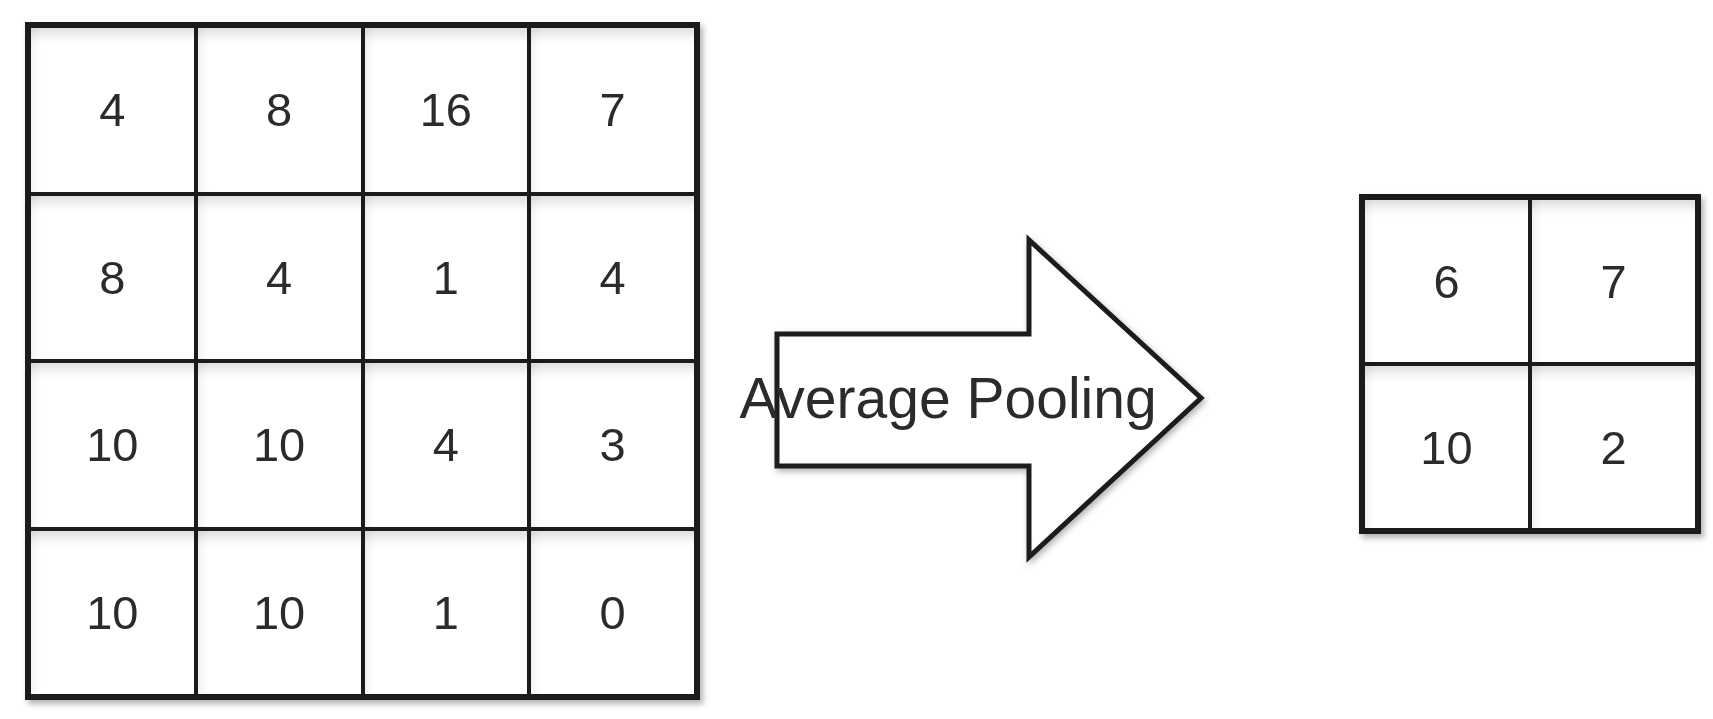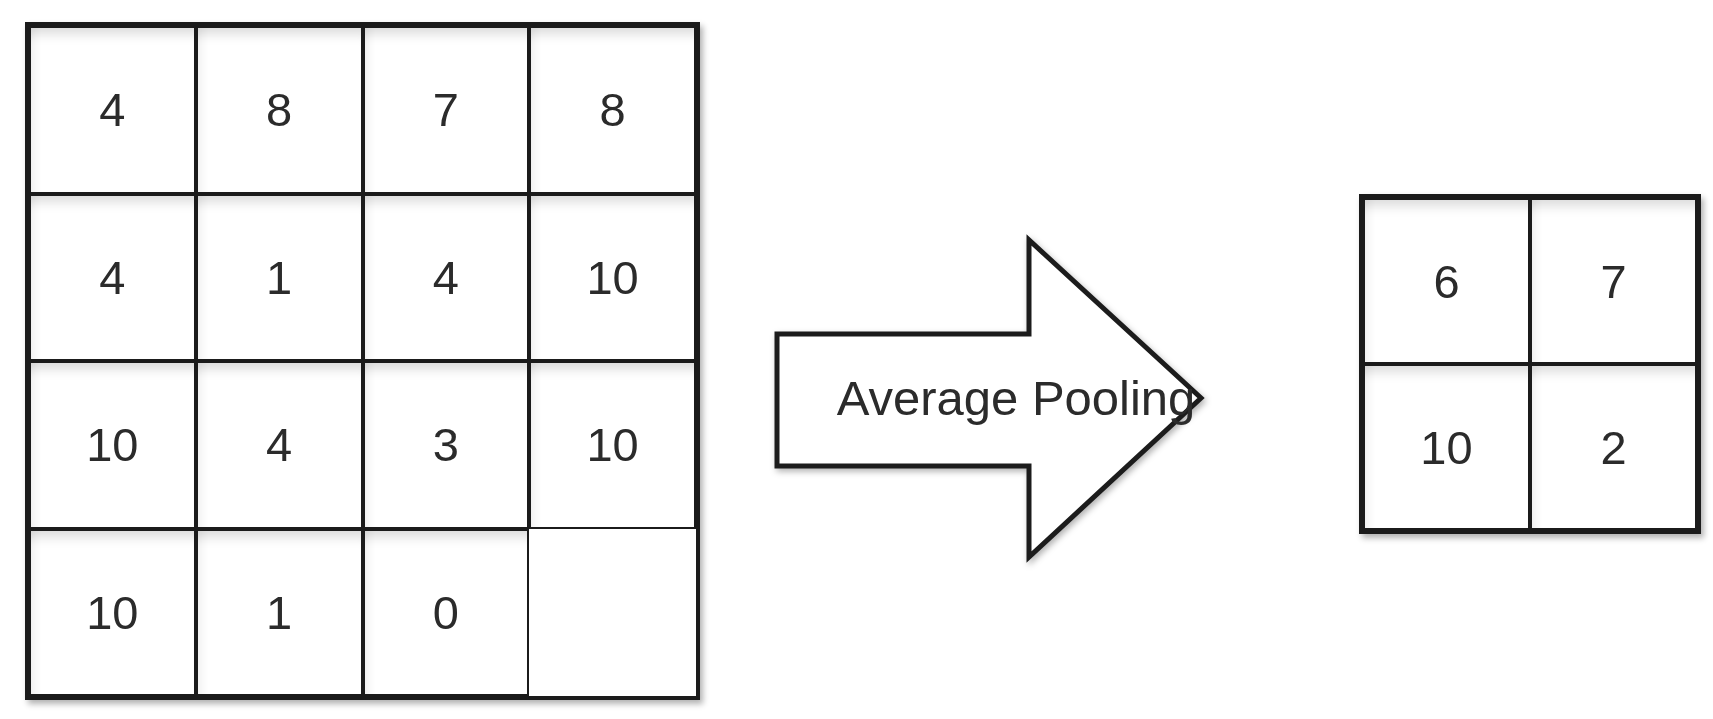--- a/index.html
+++ b/index.html
@@ -61,42 +61,43 @@
   #arrow-svg {
     position: absolute;
     left: 770px;
     top: 233px;
     width: 440px;
     height: 330px;
     filter: drop-shadow(2px 3px 3px rgba(0,0,0,0.30));
   }
   #arrow-label {
     position: absolute;
-    left: 820px;
+    left: 752px;
     top: 369px;
     width: 392px;
     height: 58px;
     display: flex;
     align-items: center;
     justify-content: center;
-    font-size: 49px;
+    font-size: 57px;
     line-height: 1;
     color: #2b2b2b;
     white-space: nowrap;
     user-select: none;
   }
 </style>
 </head>
 <body>
 
 <div id="stage">
 
   <div id="input-matrix" class="matrix">
     <div class="cell">4</div>
     <div class="cell">8</div>
+    <div class="cell">16</div>
     <div class="cell">7</div>
     <div class="cell">8</div>
     <div class="cell">4</div>
     <div class="cell">1</div>
     <div class="cell">4</div>
     <div class="cell">10</div>
     <div class="cell">10</div>
     <div class="cell">4</div>
     <div class="cell">3</div>
     <div class="cell">10</div>

